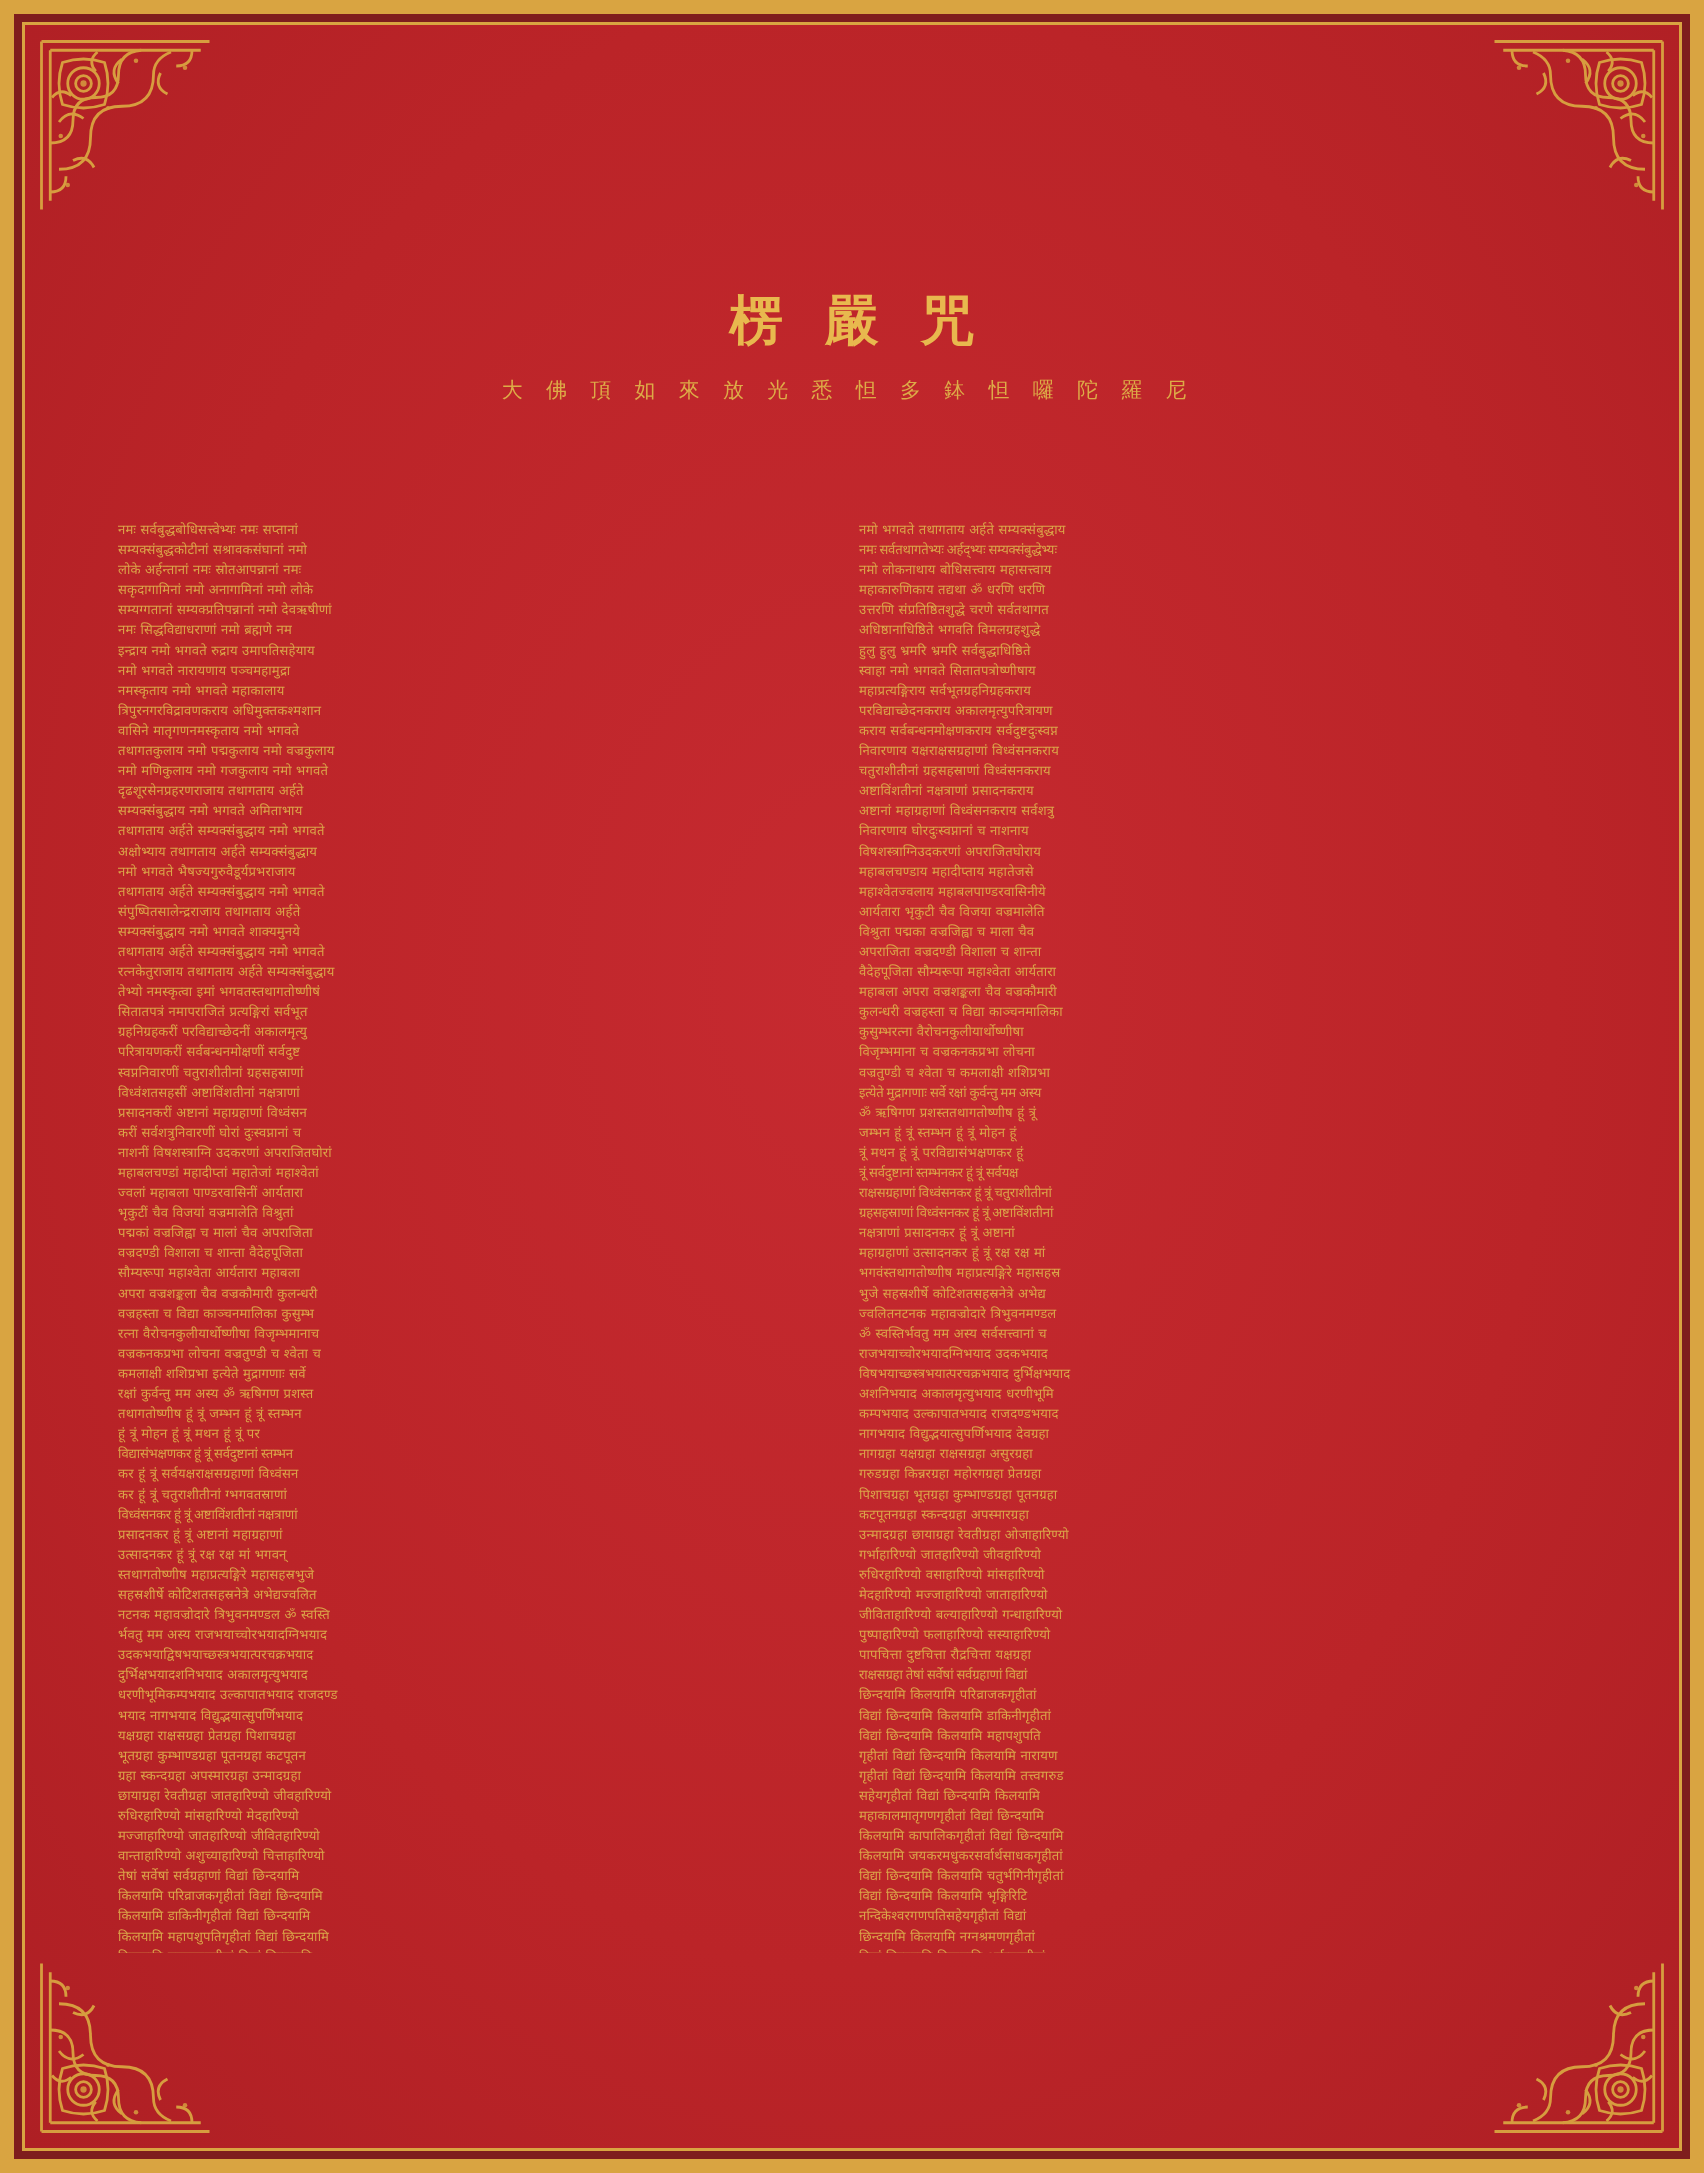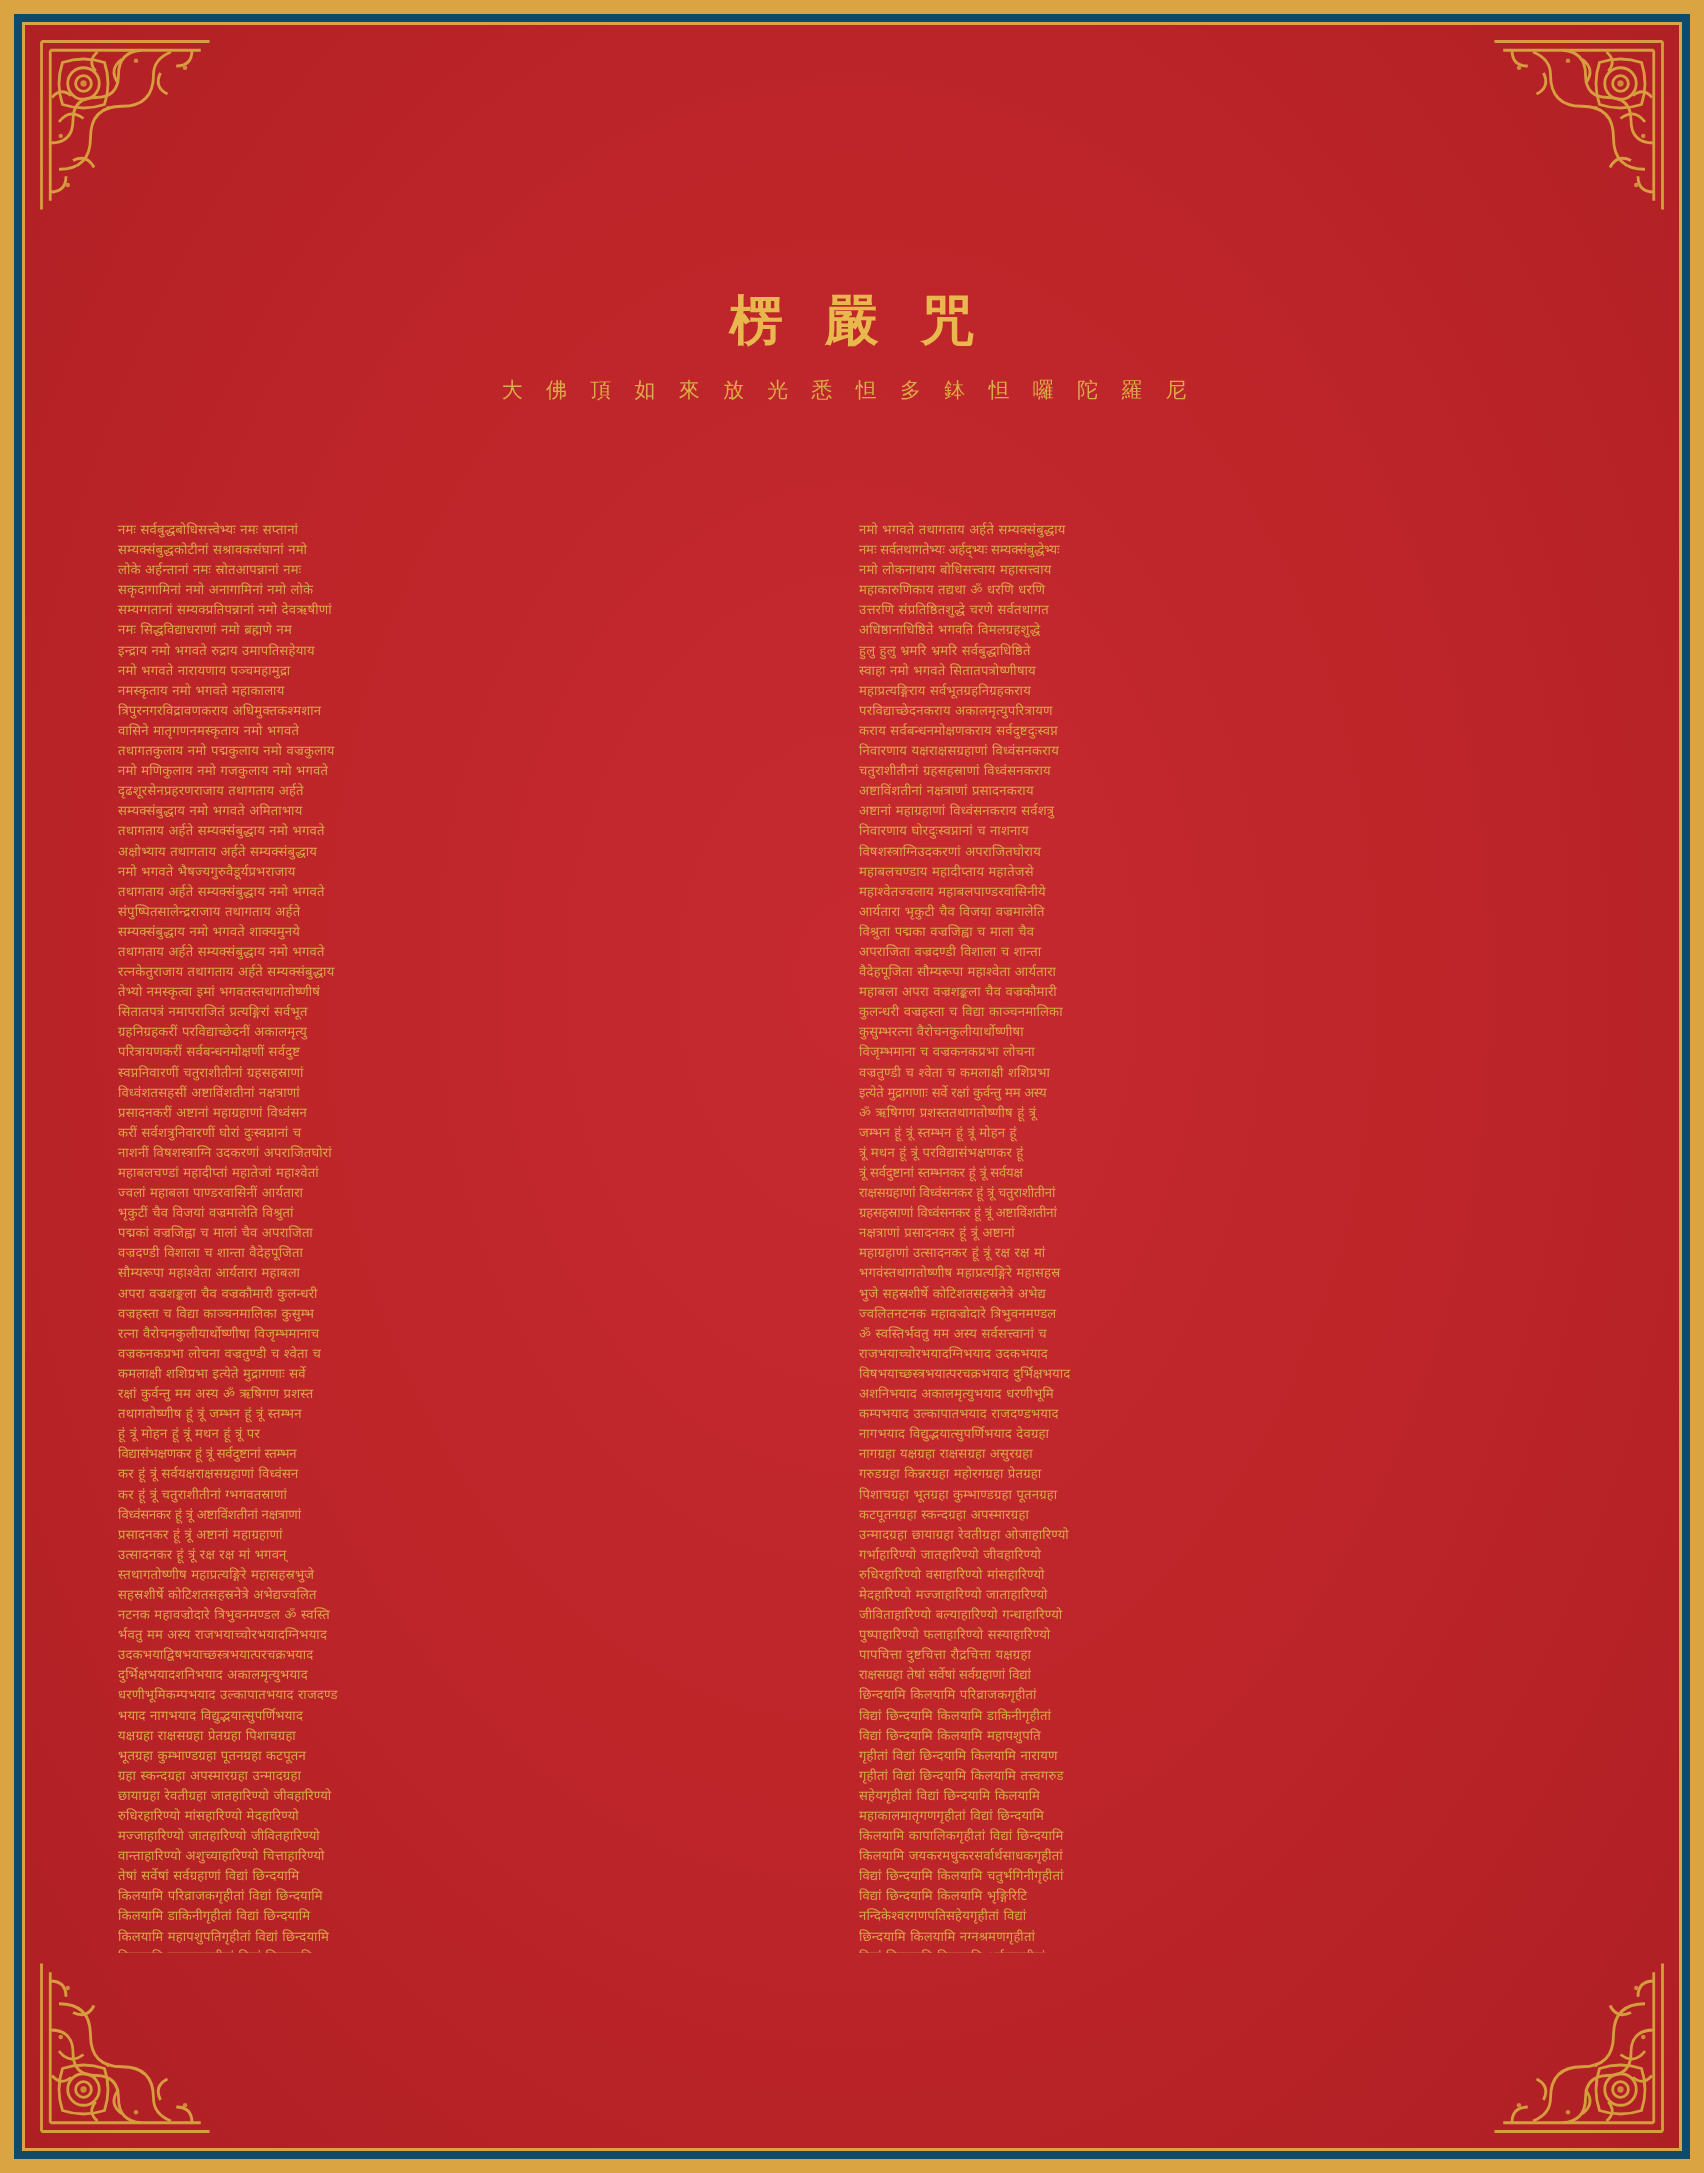--- a/index.html
+++ b/index.html
@@ -12,21 +12,21 @@
     height: 2173px;
     font-family: "Liberation Sans", sans-serif;
     overflow: hidden;
   }
 
   
   #poster {
     position: relative;
     width: 1704px;
     height: 2173px;
-    background: #0c4a6e;
+    background: #7f1d1d;
     box-sizing: border-box;
     overflow: hidden;
   }
 
   
   .frame-outer {
     position: absolute;
     left: 0; top: 0; right: 0; bottom: 0;
     border: 14px solid #d9a441;
     box-sizing: border-box;
@@ -118,21 +118,21 @@
   .mantra-line {
     font-family: "DejaVu Sans", sans-serif;
     font-size: 13.1px;
     line-height: 20.1px;
     color: #dca94a;
     white-space: nowrap;
     overflow: hidden;
     letter-spacing: 0.2px;
     opacity: 0.96;
   }
-  .mantra-line.tight { letter-spacing: -0.2px; }
+  .mantra-line.tight { letter-spacing: -0.2px; font-family: Liberation Serif, serif; }
 </style>
 </head>
 <body>
 
 <div id="poster">
   <div class="frame-field"></div>
   <div class="frame-inner"></div>
   <div class="frame-outer"></div>
 
   <div class="corner corner-tl">

